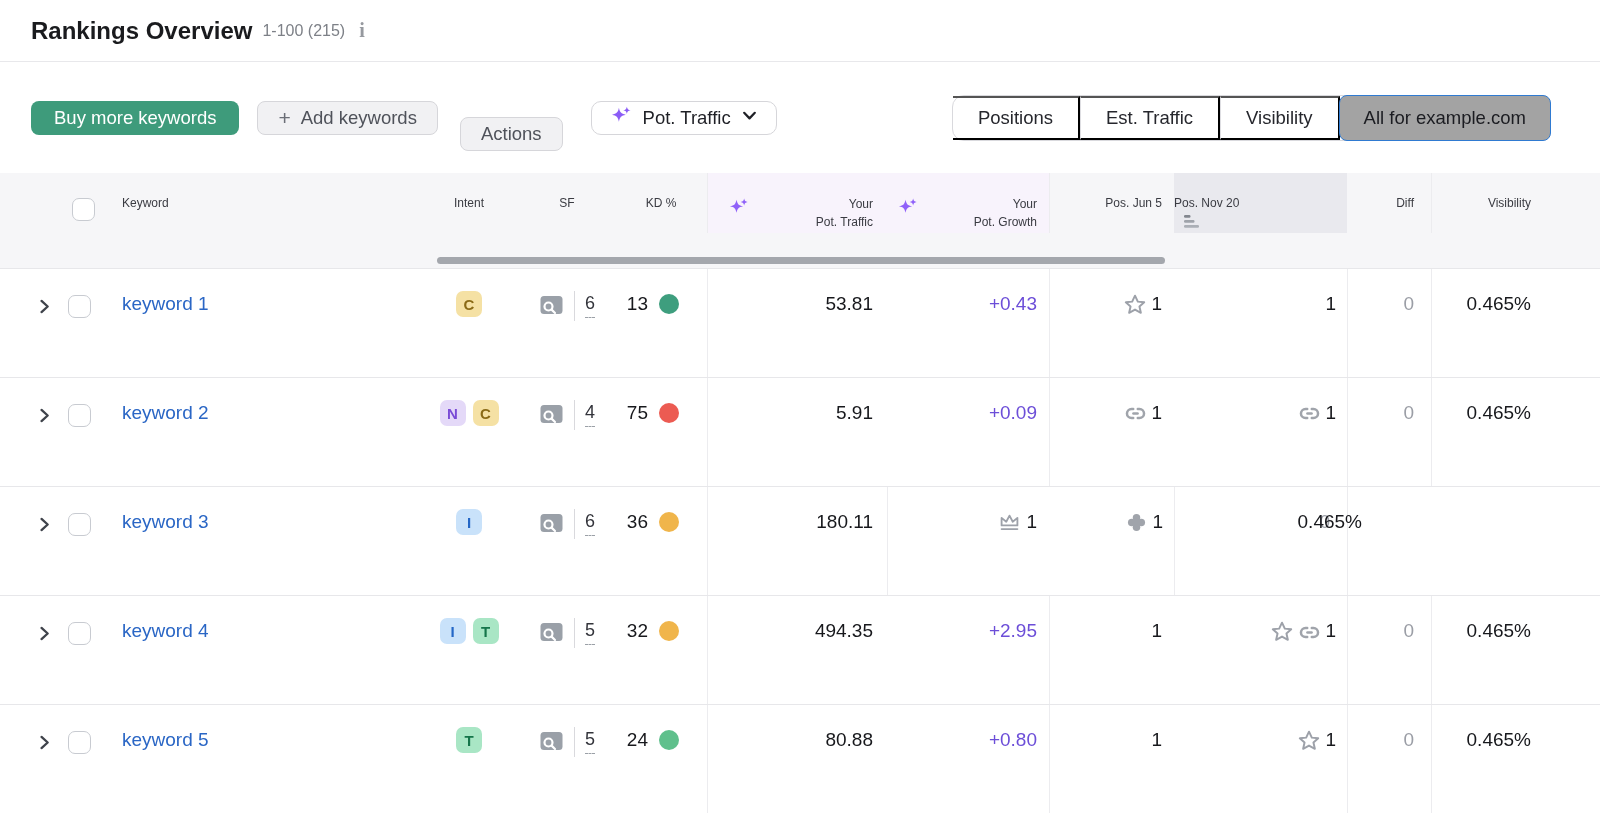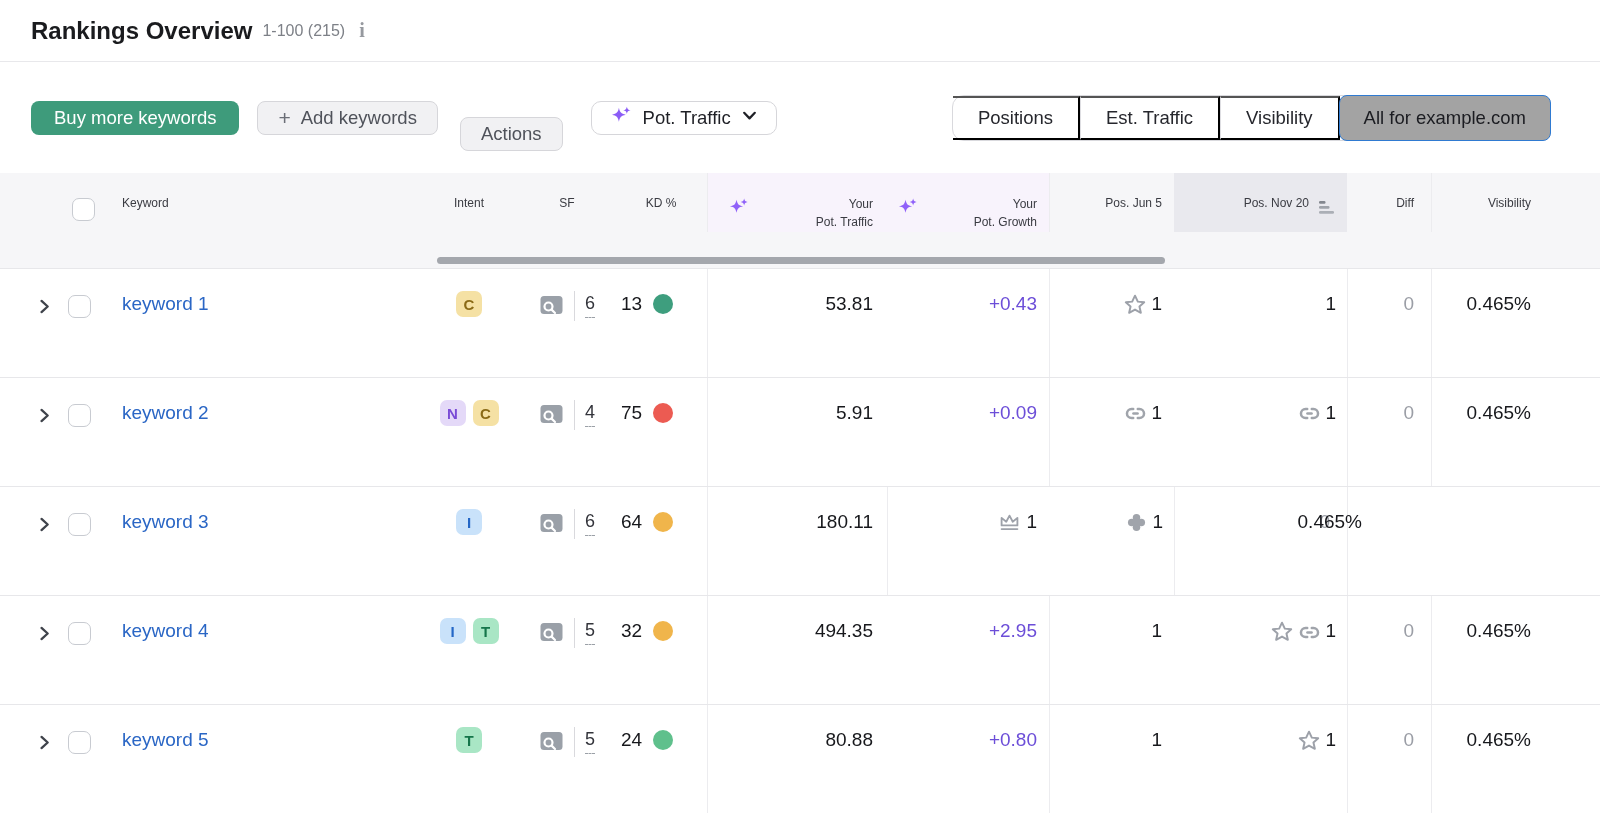--- a/index.html
+++ b/index.html
@@ -34,21 +34,21 @@
 
   
   .grid { display:grid;
     grid-template-columns:64px 46px 309px 100px 96px 92px 180px 162px 125px 173px 84px 169px; }
   .thead { position:relative; background:#F6F6F8; height:95px; }
   .hc { display:flex; align-items:flex-start; padding-top:23px; font-size:12px; color:#3A3B42; }
   .hc.center { justify-content:center; }
   .hc.right { justify-content:flex-end; }
   .b-l { border-left:1px solid #ECECEF; }
   .purple-bg { background:#F8F3FC;gap:16px; }
-  .nov-bg { background:#E9E9EE; }
+  .nov-bg { background:#E9E9EE;flex-direction:column; }
   .two-line { justify-content:space-between; line-height:1.48; }
   .two-line .lines { text-align:right; }
   .sort-ic { margin-left:8px; margin-top:3px; }
 
   .scroll-thumb { position:absolute; left:437px; bottom:4px; width:728px; height:7px;
     border-radius:4px; background:#A4A7AD; cursor:grab; }
 
   .row { height:109px; border-top:1px solid #E7E7EA; background:#fff; }
   .rc { display:flex; align-items:flex-start; padding-top:24px; font-size:19px; }
   .c-expand { padding-left:36px; padding-top:29px; cursor:pointer; }
@@ -61,21 +61,21 @@
   .badge { width:26px; height:26px; border-radius:7px; display:inline-flex;
     align-items:center; justify-content:center; font-size:15px; font-weight:700; }
   .badge-commercial    { background:#F5E1A4; color:#8A6A16; }
   .badge-navigational  { background:#E4D9F8; color:#7A4BD6; }
   .badge-informational { background:#C9E2FA; color:#2467C6; }
   .badge-transactional { background:#A9E6C5; color:#15754A; }
   .c-sf { justify-content:center; gap:10px; padding-top:25px; }
   .sf-div { width:1px; height:30px; background:#D9D9DD; margin-top:-3px; }
   .sf-num { font-size:18px; color:#33343B; border-bottom:1.6px dashed #9BA0A7;
     padding-bottom:3px; cursor:pointer; line-height:1.1; }
-  .c-kd { justify-content:center; padding-right:28px; gap:11px; }
+  .c-kd { justify-content:flex-end; padding-right:28px; gap:11px; }
   .kd-dot { width:20px; height:20px; border-radius:50%; margin-top:1px; }
   .c-num { justify-content:flex-end; align-items:flex-start; }
   .c-traffic { padding-right:14px; }
   .c-growth { padding-right:12px; color:#6C4ED8; }
   .c-jun { padding-right:12px; }
   .c-nov { padding-right:11px; }
   .c-diff { padding-right:17px; color:#9B9EA6; }
   .c-vis { padding-right:69px; }
   .pos-icons { display:inline-flex; align-items:center; gap:2px; margin-right:3px; margin-top:-1px; }
   .pos-icons svg { display:block; }
@@ -304,21 +304,21 @@
         <svg width="25" height="22" viewBox="0 0 25 22">
             <rect x="1.5" y="2" width="22" height="18" rx="3.5" fill="#9AA0A8"></rect>
             <circle cx="9.5" cy="12.5" r="4" stroke="#fff" stroke-width="2.2" fill="none"></circle>
             <path d="M12.6 15.6 L16 19" stroke="#fff" stroke-width="2.2" stroke-linecap="round"></path>
           </svg>
       </span>
       <span class="sf-div"></span>
       <span class="sf-num">6</span>
     </div>
     <div class="rc c-kd">
-      <span>64</span>
+      <span>36</span>
       <span class="kd-dot" style="background: rgb(240, 181, 75);"></span>
     </div>
     <div class="rc c-num c-traffic b-l">180.11</div>
     <div class="rc c-num c-jun b-l">
       <span class="pos-icons">
           <svg width="27" height="26" viewBox="0 0 24 24">
             <path d="M4.7 14.2 L4.7 7.3 L9 10.8 L12 5.2 L15 10.8 L19.3 7.3 L19.3 14.2 Z" fill="none" stroke="#9DA1A9" stroke-width="1.7" stroke-linejoin="round"></path>
             <path d="M4.7 17.6 H19.3" stroke="#9DA1A9" stroke-width="1.7" stroke-linecap="round"></path>
           </svg>
         </span>

